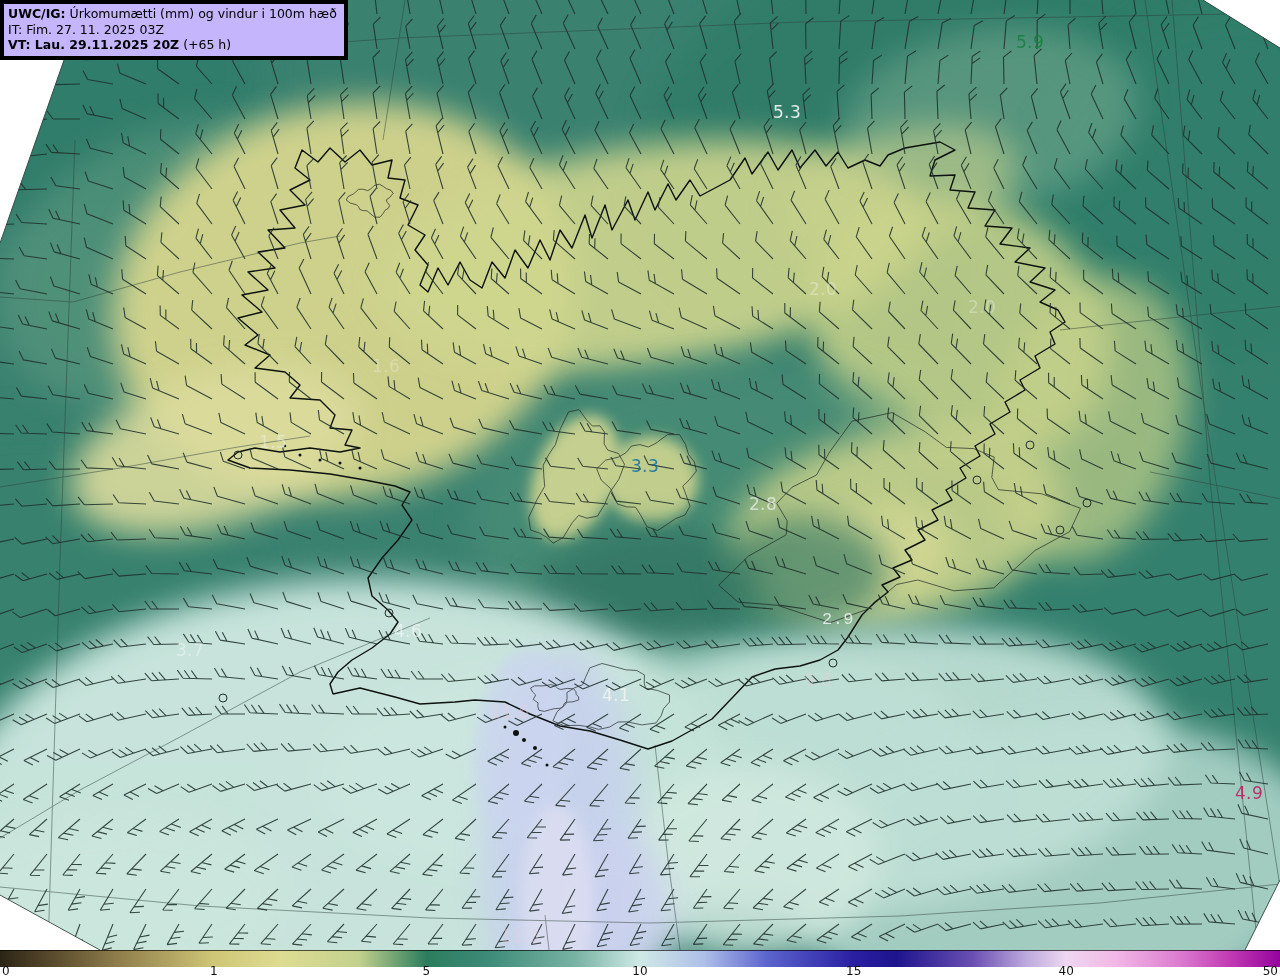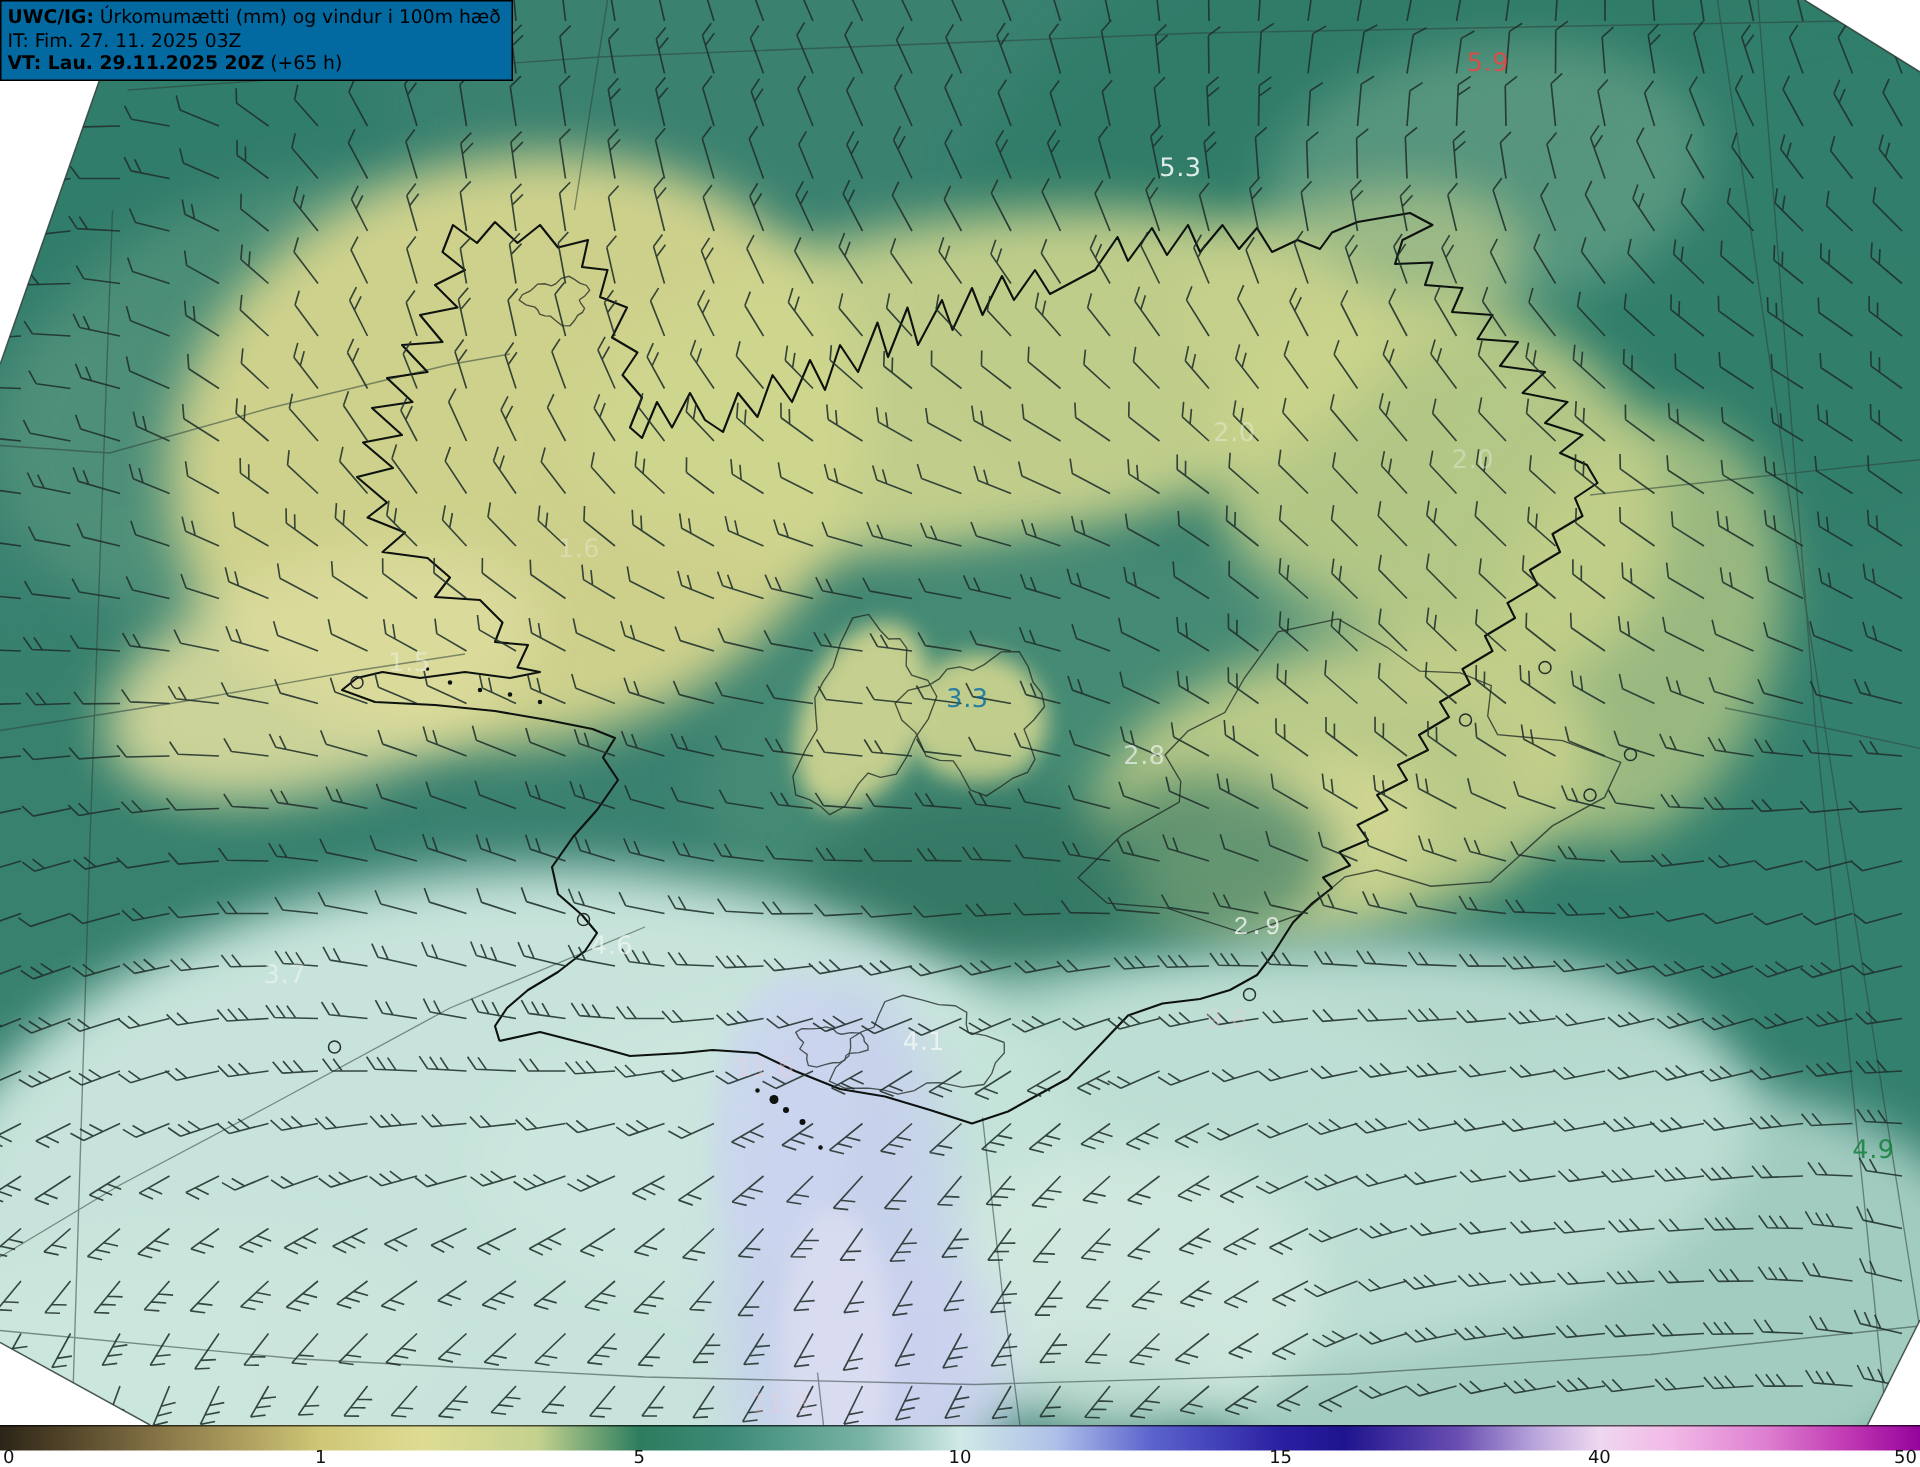--- a/index.html
+++ b/index.html
@@ -2,21 +2,21 @@
 <html><head>
 <meta charset="utf-8">
 <style>
   html,body{margin:0;padding:0;background:#ffffff;}
   .stage{position:relative;width:1280px;height:978px;overflow:hidden;background:#ffffff;
          font-family:"DejaVu Sans","Liberation Sans",sans-serif;}
   #map{position:absolute;left:0;top:0;}
   #labels-layer{position:absolute;left:0;top:0;width:1280px;height:950px;pointer-events:none;}
   .stval{position:absolute;transform:translate(-50%,-50%);font-size:17px;color:#f2f7f4;
          letter-spacing:.4px;white-space:nowrap;}
-  .titlebox{position:absolute;left:0;top:0;background:#0369a1;border:1px solid #000000;
+  .titlebox{position:absolute;left:0;top:0;background:#c4b5fd;border:4px solid #000000;
             padding:2px 7px 3px 4px;font-size:12.5px;line-height:1.25;color:#000;}
   .titlebox b{font-weight:bold;}
   .colorbar{position:absolute;left:0;bottom:0;width:1280px;height:28px;background:#ffffff;}
   .cbar{position:absolute;left:0;top:0;width:1280px;height:16px;border-top:1px solid rgba(0,0,0,.65);}
   .cticks{position:absolute;left:0;top:16px;width:1280px;height:12px;font-size:12px;color:#111;}
   .ctick{position:absolute;top:-1px;transform:translateX(-50%);line-height:12px;}
   .ctick.first{transform:none;}
   .ctick.last{transform:translateX(-100%);}
 </style>
 </head>
@@ -1171,36 +1171,36 @@
         <path d="M1070.0,924.0 L1045.2,927.7 M1045.2,927.7 L1038.1,920.7 M1052.1,926.7 L1045.0,919.7 M1059.0,925.6 L1051.9,918.6"></path>
         <path d="M1103.0,924.0 L1074.9,927.7 M1074.9,927.7 L1067.9,920.5 M1081.8,926.8 L1074.9,919.6"></path>
         <path d="M1136.0,924.0 L1110.3,926.7 M1110.3,926.7 L1103.5,919.4 M1117.2,926.0 L1110.4,918.7"></path>
         <path d="M1169.0,924.0 L1142.4,925.7 M1142.4,925.7 L1135.9,918.1 M1149.4,925.3 L1142.9,917.7 M1156.4,924.8 L1149.9,917.2"></path>
         <path d="M1202.0,924.0 L1176.3,924.1 M1176.3,924.1 L1170.3,916.1 M1183.3,924.1 L1177.3,916.1 M1190.3,924.0 L1184.3,916.1"></path>
         <path d="M1235.0,924.0 L1209.1,921.9 M1209.1,921.9 L1203.8,913.4 M1216.0,922.4 L1210.7,914.0 M1223.0,923.0 L1217.7,914.5"></path>
         <path d="M1268.0,924.0 L1242.6,919.0 M1242.6,919.0 L1238.2,910.0 M1249.4,920.4 L1245.1,911.3 M1256.3,921.7 L1252.0,912.7"></path>
       </g>
     </svg>
   <div id="labels-layer">
-      <div class="stval" style="left: 992px; top: 42px; opacity: 0.85; color: #ef4444;">5.9</div>
+      <div class="stval" style="left: 1030px; top: 42px; opacity: 0.85; color: #15803d;">5.9</div>
       <div class="stval" style="left: 787px; top: 112px; opacity: 0.9; color: rgb(242, 247, 244);">5.3</div>
       <div class="stval" style="left: 823px; top: 289px; opacity: 0.38; color: rgb(242, 247, 244);">2.0</div>
       <div class="stval" style="left: 982px; top: 307px; opacity: 0.35; color: rgb(242, 247, 244);">2.0</div>
       <div class="stval" style="left: 386px; top: 366px; opacity: 0.3; color: rgb(242, 247, 244);">1.6</div>
       <div class="stval" style="left: 273px; top: 442px; opacity: 0.45; color: rgb(242, 247, 244);">1.5</div>
       <div class="stval" style="left: 645px; top: 466px; opacity: 0.8; color: #0369a1;">3.3</div>
       <div class="stval" style="left: 763px; top: 504px; opacity: 0.65; color: rgb(242, 247, 244);">2.8</div>
       <div class="stval" style="left: 408px; top: 631px; opacity: 0.7; color: rgb(242, 247, 244);">4.6</div>
       <div class="stval" style="left: 190px; top: 650px; opacity: 0.55; color: rgb(242, 247, 244);">3.7</div>
       <div class="stval" style="left: 838px; top: 619px; opacity: 0.8; color: rgb(242, 247, 244); font-family: Liberation Mono, monospace;">2.9</div>
       <div class="stval" style="left: 616px; top: 695px; opacity: 0.8; color: rgb(242, 247, 244);">4.1</div>
       <div class="stval" style="left: 790px; top: 680px; opacity: 0.35; color: rgb(242, 204, 216); margin-left: 28px;">9.8</div>
       <div class="stval" style="left: 510px; top: 712px; opacity: 0.4; color: rgb(242, 204, 216);">11.6</div>
       <div class="stval" style="left: 520px; top: 936px; opacity: 0.35; color: rgb(242, 204, 216);">11.3</div>
-      <div class="stval" style="left: 1249px; top: 767px; opacity: 0.85; color: #15803d;">4.9</div>
+      <div class="stval" style="left: 1249px; top: 793px; opacity: 0.85; color: #be185d;">4.9</div>
     </div>
 
   <div class="titlebox">
     <div><b>UWC/IG:</b><span> Úrkomumætti (mm) og vindur i 100m hæð</span></div>
     <div>IT: Fim. 27. 11. 2025 03Z</div>
     <div><b>VT: Lau. 29.11.2025 20Z</b><span> (+65 h)</span></div>
   </div>
 
   <div class="colorbar">
     <div id="cbar" class="cbar" style="background: linear-gradient(90deg, rgb(43, 37, 23) 0%, rgb(77, 64, 38) 3%, rgb(141, 123, 74) 9%, rgb(207, 198, 118) 16.7%, rgb(222, 220, 146) 22%, rgb(195, 209, 142) 28%, rgb(44, 125, 94) 33.3%, rgb(60, 138, 120) 38%, rgb(121, 179, 164) 45%, rgb(207, 233, 230) 50%, rgb(174, 191, 232) 55%, rgb(91, 99, 205) 60%, rgb(42, 31, 162) 66.7%, rgb(30, 20, 142) 70%, rgb(106, 79, 178) 76%, rgb(186, 166, 220) 80%, rgb(238, 215, 240) 83.3%, rgb(242, 185, 230) 87%, rgb(221, 126, 208) 92%, rgb(194, 60, 180) 96%, rgb(149, 3, 156) 100%);"></div>

